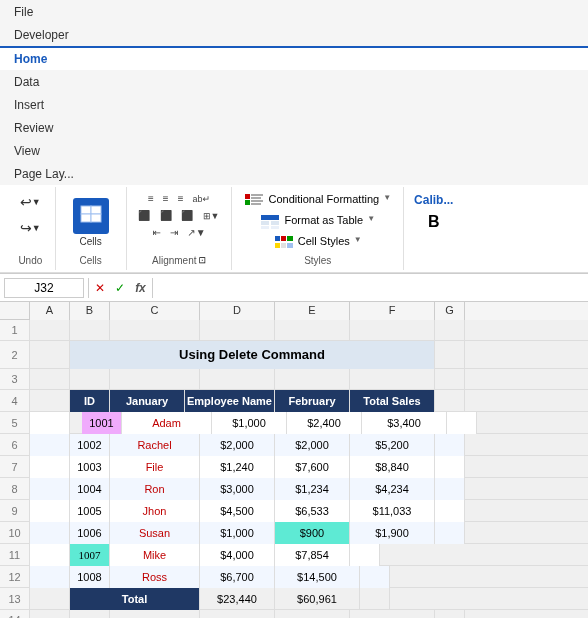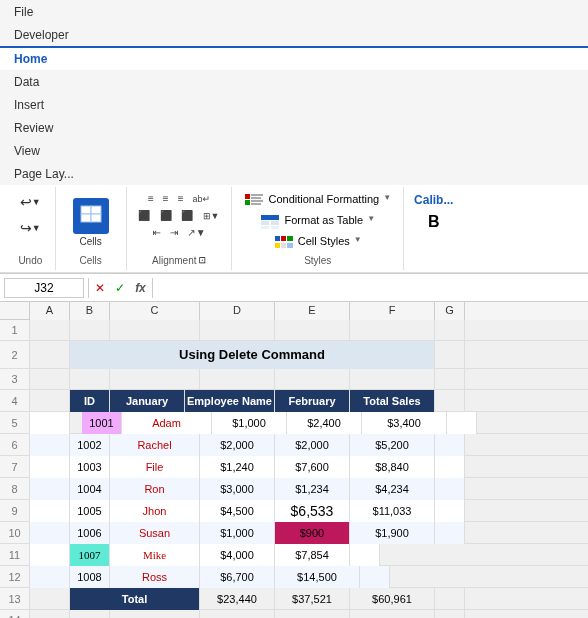--- a/index.html
+++ b/index.html
@@ -299,60 +299,59 @@
       <div class="cell" style="width:75px; height:22px; line-height:22px; font-size:11px; background:#f2f7ff;" data-name="cell-feb-8">$1,234</div>
       <div class="cell" style="width:85px; height:22px; line-height:22px; font-size:11px; background:#f2f7ff;" data-name="cell-total-8">$4,234</div>
       <div class="cell" style="width:30px; height:22px; background:#f2f7ff;" data-name="cell-g8"></div>
     </div>
         <div class="sheet-row" data-name="table-row" style="height: 22px;">
       <div class="row-num" data-name="row-num-9" style="line-height:22px;">9</div>
       <div class="cell" style="width:40px; height:22px; background:#fff;" data-name="cell-a9"></div>
       <div class="cell" style="width:40px; height:22px; line-height:22px; font-size:11px; background:#fff;" data-name="cell-id-9">1005</div>
       <div class="cell data-name-cell" style="width:90px; height:22px; line-height:22px; font-size:11px; background:#fff;" data-name="cell-name-9">Jhon</div>
       <div class="cell" style="width:75px; height:22px; line-height:22px; font-size:11px; background:#fff;" data-name="cell-jan-9">$4,500</div>
-      <div class="cell" style="width:75px; height:22px; line-height:22px; font-size:14px; background:#fff;" data-name="cell-feb-9">$6,533</div>
+      <div class="cell" style="width:75px; height:22px; line-height:22px; font-size:11px; background:#fff;" data-name="cell-feb-9">$6,533</div>
       <div class="cell" style="width:85px; height:22px; line-height:22px; font-size:11px; background:#fff;" data-name="cell-total-9">$11,033</div>
       <div class="cell" style="width:30px; height:22px; background:#fff;" data-name="cell-g9"></div>
     </div>
         <div class="sheet-row" data-name="table-row" style="height: 22px;">
       <div class="row-num" data-name="row-num-10" style="line-height:22px;">10</div>
       <div class="cell" style="width:40px; height:22px; background:#f2f7ff;" data-name="cell-a10"></div>
       <div class="cell" style="width:40px; height:22px; line-height:22px; font-size:11px; background:#f2f7ff;" data-name="cell-id-10">1006</div>
       <div class="cell data-name-cell" style="width:90px; height:22px; line-height:22px; font-size:11px; background:#f2f7ff;" data-name="cell-name-10">Susan</div>
       <div class="cell" style="width:75px; height:22px; line-height:22px; font-size:11px; background:#f2f7ff;" data-name="cell-jan-10">$1,000</div>
-      <div class="cell" style="width:75px; height:22px; line-height:22px; font-size:11px; background:#be185d;" data-name="cell-feb-10">$900</div>
+      <div class="cell" style="width:75px; height:22px; line-height:22px; font-size:11px; background:#5eead4;" data-name="cell-feb-10">$900</div>
       <div class="cell" style="width:85px; height:22px; line-height:22px; font-size:11px; background:#f2f7ff;" data-name="cell-total-10">$1,900</div>
       <div class="cell" style="width:30px; height:22px; background:#f2f7ff;" data-name="cell-g10"></div>
     </div>
         <div class="sheet-row" data-name="table-row" style="height: 22px;">
       <div class="row-num" data-name="row-num-11" style="line-height:22px;">11</div>
       <div class="cell" style="width:40px; height:22px; background:#fff;" data-name="cell-a11"></div>
       <div class="cell" style="width:40px; height:22px; line-height:22px; font-size:11px; background:#5eead4;font-family:Liberation Serif, serif;" data-name="cell-id-11">1007</div>
-      <div class="cell data-name-cell" style="width:90px; height:22px; line-height:22px; font-size:11px; background:#fff;font-family:Liberation Serif, serif;" data-name="cell-name-11">Mike</div>
+      <div class="cell data-name-cell" style="width:90px; height:22px; line-height:22px; font-size:11px; background:#fff;" data-name="cell-name-11">Mike</div>
       <div class="cell" style="width:75px; height:22px; line-height:22px; font-size:11px; background:#fff;" data-name="cell-jan-11">$4,000</div>
       <div class="cell" style="width:75px; height:22px; line-height:22px; font-size:11px; background:#fff;" data-name="cell-feb-11">$7,854</div>
       <div class="cell" style="width:30px; height:22px; background:#fff;" data-name="cell-g11"></div>
     </div>
         <div class="sheet-row" data-name="table-row" style="height: 22px;">
       <div class="row-num" data-name="row-num-12" style="line-height:22px;">12</div>
       <div class="cell" style="width:40px; height:22px; background:#f2f7ff;" data-name="cell-a12"></div>
       <div class="cell" style="width:40px; height:22px; line-height:22px; font-size:11px; background:#f2f7ff;" data-name="cell-id-12">1008</div>
       <div class="cell data-name-cell" style="width:90px; height:22px; line-height:22px; font-size:11px; background:#f2f7ff;" data-name="cell-name-12">Ross</div>
       <div class="cell" style="width:75px; height:22px; line-height:22px; font-size:11px; background:#f2f7ff;" data-name="cell-jan-12">$6,700</div>
       <div class="cell" style="width:85px; height:22px; line-height:22px; font-size:11px; background:#f2f7ff;" data-name="cell-total-12">$14,500</div>
       <div class="cell" style="width:30px; height:22px; background:#f2f7ff;" data-name="cell-g12"></div>
     </div>
       </div>
 
     <div class="sheet-row" data-name="table-row" style="height:22px;" id="total-row">
       <div class="row-num" data-name="row-num-13" style="line-height:22px;">13</div>
       <div class="cell" style="width:40px; height:22px;" data-name="cell-a13"></div>
       <div class="cell total-cell-label" style="width:130px; height:22px; line-height:22px; font-size:11px;" data-name="total-label">Total</div>
       <div class="cell" style="width:75px; height:22px; line-height:22px; font-size:11px;" data-name="total-january">$23,440</div>
-      <div class="cell" style="width:75px; height:22px; line-height:22px; font-size:11px;" data-name="total-february">$37,521</div>
       <div class="cell" style="width:85px; height:22px; line-height:22px; font-size:11px;" data-name="total-sales">$60,961</div>
       <div class="cell" style="width:30px; height:22px;" data-name="cell-g13"></div>
     </div>
 
     <div class="sheet-row" data-name="table-row">
       <div class="row-num" data-name="row-num-14">14</div>
       <div class="cell" style="width:40px;" data-name="cell-a14"></div>
       <div class="cell" style="width:40px;" data-name="cell-b14"></div>
       <div class="cell" style="width:90px;" data-name="cell-c14"></div>
       <div class="cell" style="width:75px;" data-name="cell-d14"></div>

